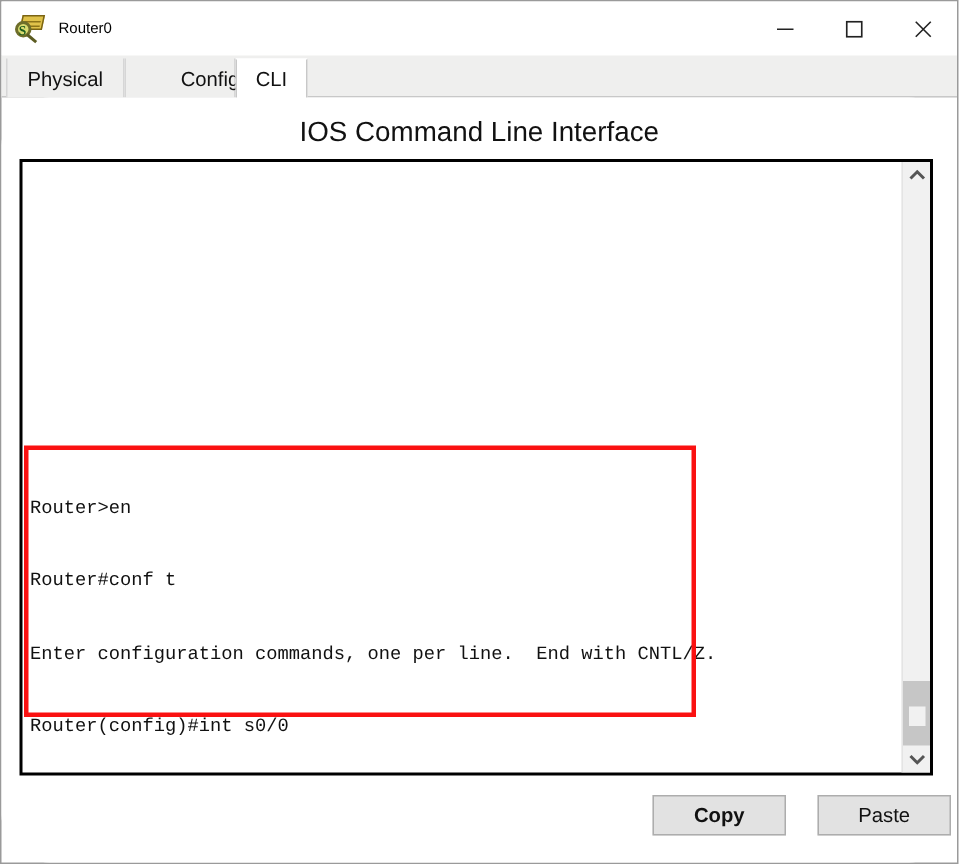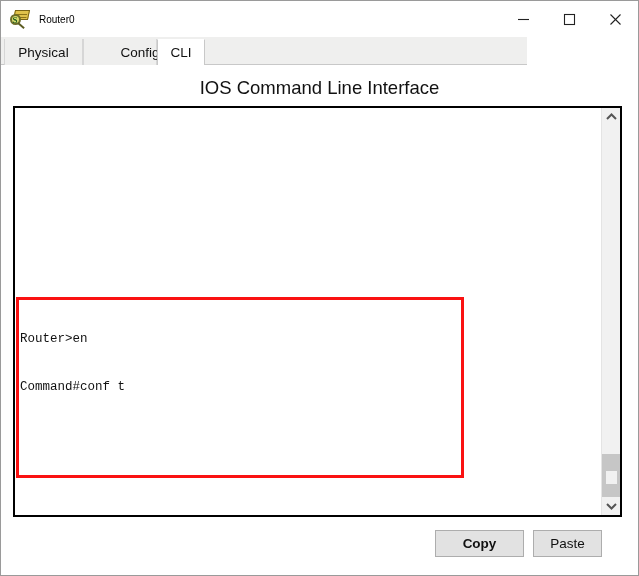--- a/index.html
+++ b/index.html
@@ -101,21 +101,21 @@
     align-items: center;
     justify-content: center;
     background: transparent;
   }
   .wbtn svg { display: block; }
 
   
   #tabstrip {
     position: absolute;
     left: 0; top: 36px;
-    width: 526px;
+    width: 637px;
     height: 28px;
     background: #efefee;
     border-bottom: 1px solid #c8c8c8;
     box-sizing: border-box;
   }
   .tab {
     position: absolute;
     top: 2px;
     height: 26px;
     box-sizing: border-box;
@@ -260,21 +260,21 @@
     border: 1px solid #adadad;
     box-sizing: border-box;
     font-size: 13.5px;
     color: #111111;
     display: flex;
     align-items: center;
     justify-content: center;
     font-family: "Liberation Sans", sans-serif;
   }
   #btn-copy  { left: 434px; width: 89px; font-weight: bold; }
-  #btn-paste { left: 532px; width: 69px; }
+  #btn-paste { left: 544px; width: 89px; }
 </style>
 </head>
 <body>
 
 <div id="window">
 
   <div id="titlebar">
     <div id="app-icon">
       <div class="box"></div>
       <div class="glass"></div>
@@ -317,21 +317,23 @@
 
   <div id="content">
 
     <div id="panel-title">IOS Command Line Interface</div>
 
     <div id="terminal-wrap">
 
       <div id="terminal-text">
         <div id="terminal-lines">
           <div class="tline">Router&gt;en</div>
-          <div class="tline">Command#conf t</div>
+          <div class="tline">Router#conf t</div>
+          <div class="tline">Enter configuration commands, one per line.  End with CNTL/Z.</div>
+          <div class="tline">Router(config)#int s0/0</div>
           
           
           
           
           
           
           
           
         </div>
         <div id="red-box"></div>

